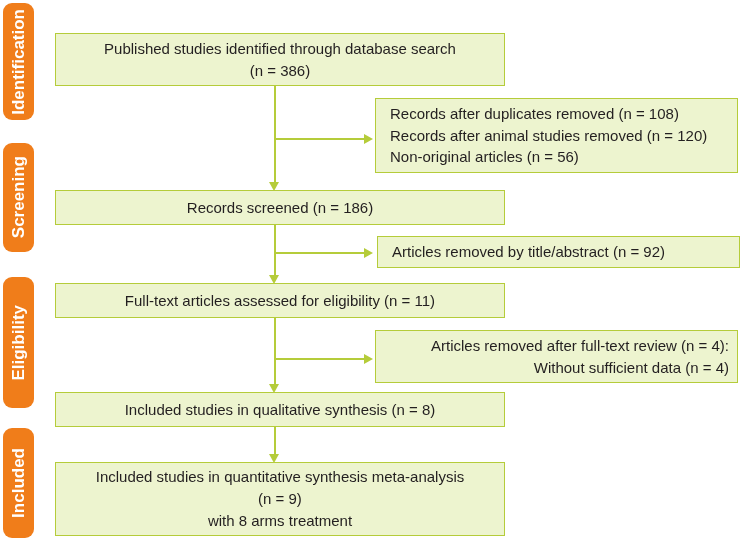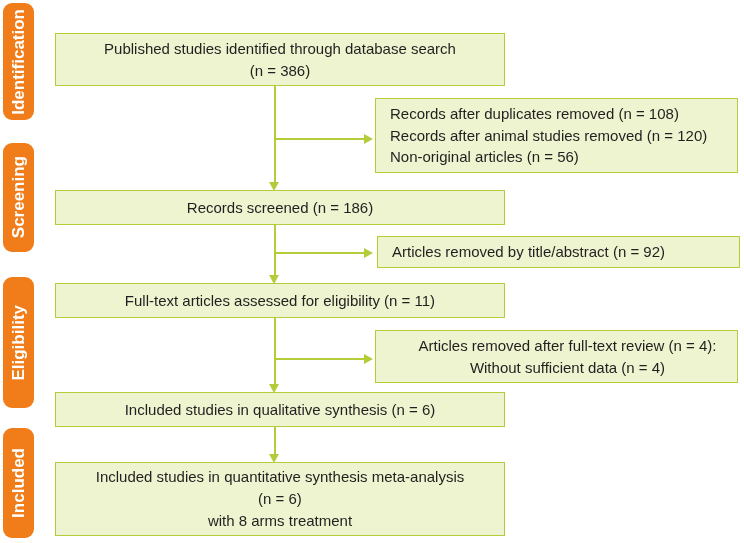--- a/index.html
+++ b/index.html
@@ -59,21 +59,21 @@
     padding: 0 8px;
     white-space: pre-line;
     font-family: "Liberation Sans", sans-serif;
   }
   .flow-box.side .box-text {
     text-align: left;
     width: 100%;
     padding-left: 14px;
   }
   .flow-box.side-center .box-text {
-    text-align: center;
+    text-align: right;
     padding-left: 30px;
   }
 
   
   .vline {
     position: absolute;
     width: 2px;
     background: #b5cc3a;
   }
   .hline {
@@ -144,26 +144,26 @@
 
   <div class="flow-box" style="left:55px; top:190px; width:450px; height:35px;">
     <span class="box-text">Records screened (n = 186)</span>
   </div>
 
   <div class="flow-box" style="left:55px; top:283px; width:450px; height:35px;">
     <span class="box-text">Full-text articles assessed for eligibility (n = 11)</span>
   </div>
 
   <div class="flow-box" style="left:55px; top:392px; width:450px; height:35px;">
-    <span class="box-text">Included studies in qualitative synthesis (n = 6)</span>
+    <span class="box-text">Included studies in qualitative synthesis (n = 8)</span>
   </div>
 
   <div class="flow-box" style="left:55px; top:462px; width:450px; height:74px;">
     <span class="box-text">Included studies in quantitative synthesis meta-analysis
-(n = 6)
+(n = 9)
 with 8 arms treatment</span>
   </div>
 
   <div class="flow-box side" style="left:375px; top:98px; width:363px; height:75px;">
     <span class="box-text">Records after duplicates removed (n = 108)
 Records after animal studies removed (n = 120)
 Non-original articles (n = 56)</span>
   </div>
 
   <div class="flow-box side" style="left:377px; top:236px; width:363px; height:32px;">

